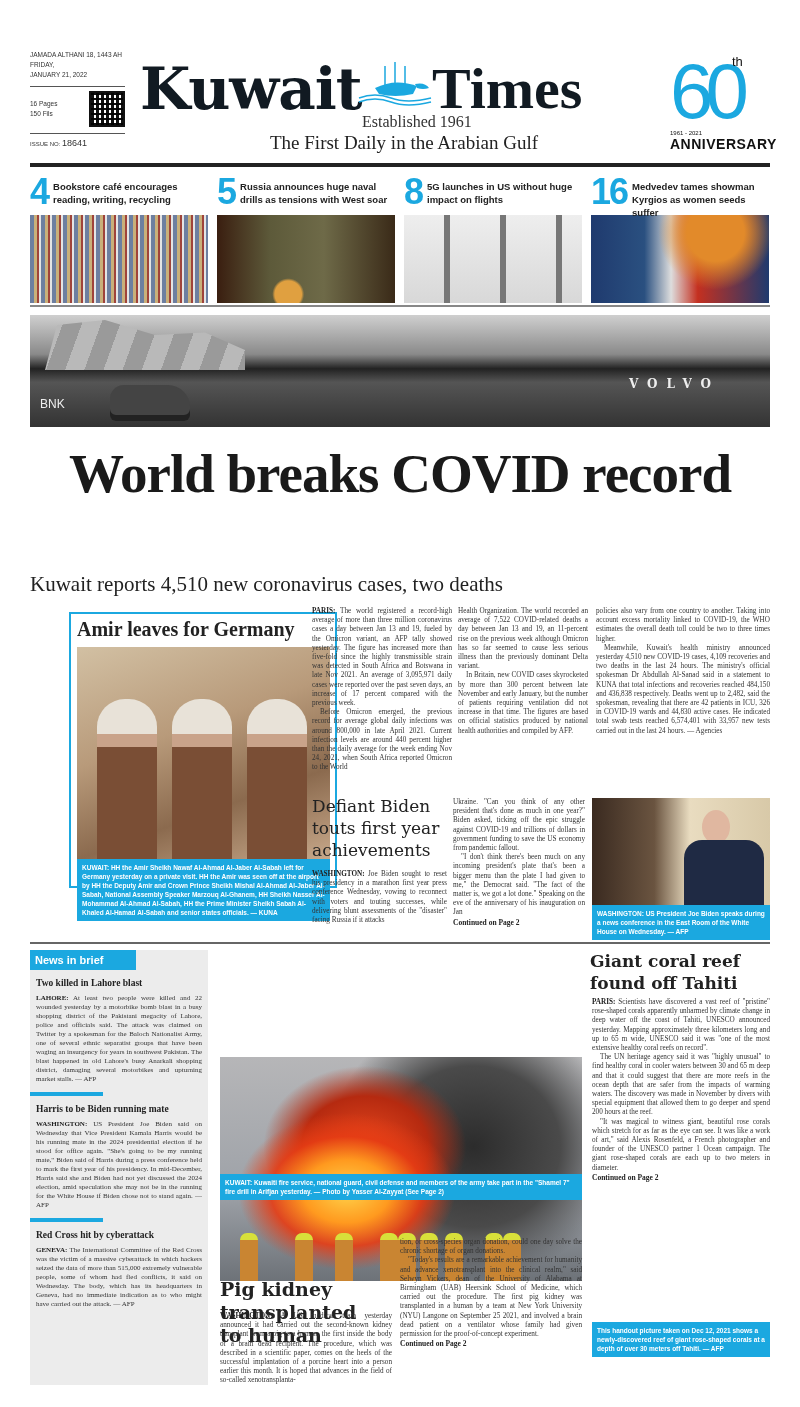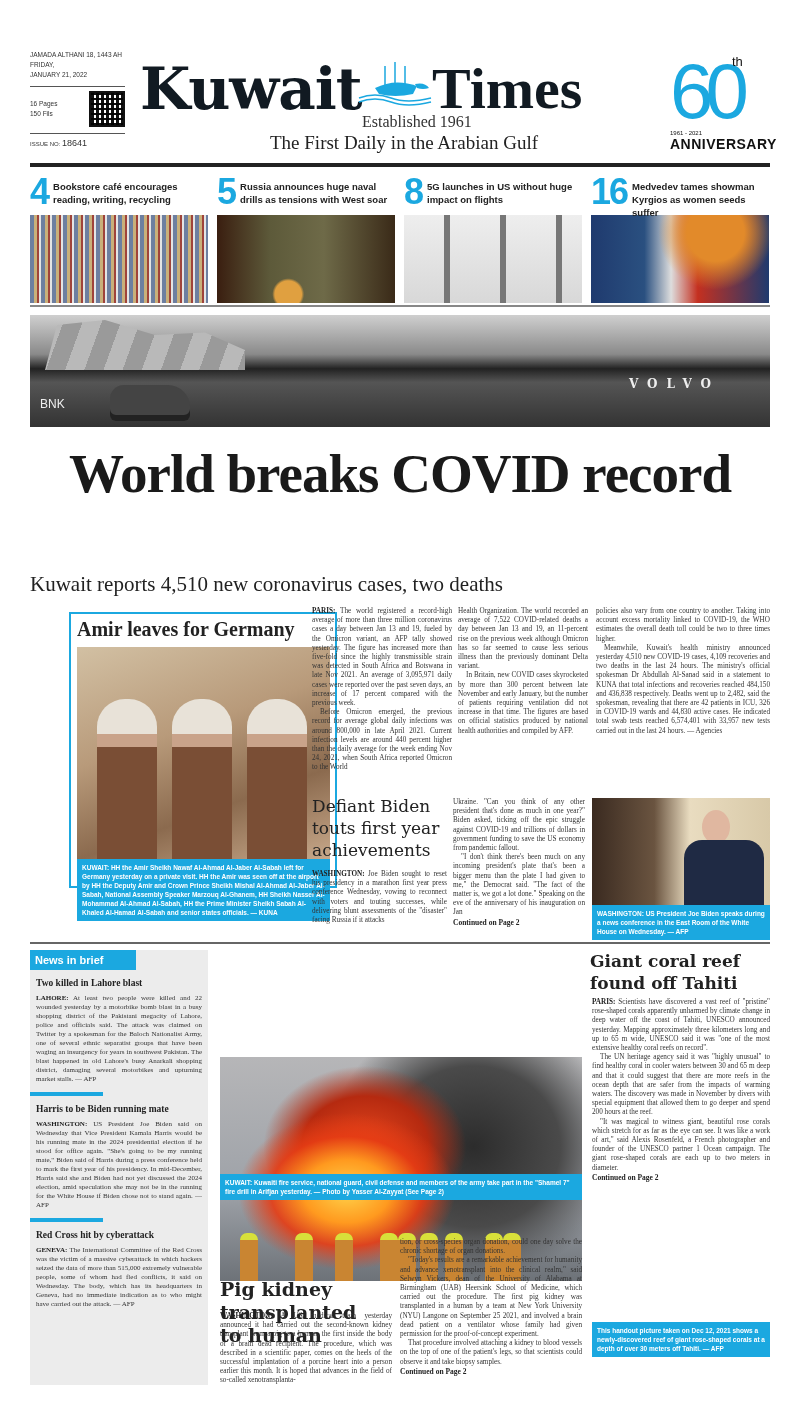--- a/index.html
+++ b/index.html
@@ -233,21 +233,20 @@
 </div>
 <div class="abs caption fire-cap">KUWAIT: Kuwaiti fire service, national guard, civil defense and members of the army take part in the "Shamel 7" fire drill in Arifjan yesterday. — Photo by Yasser Al-Zayyat (See Page 2)</div>
 
 <div class="abs pig-h">Pig kidney transplanted to human</div>
 <div class="col body-text" style="left:220px; top:1312px; width:172px;">
   <p><b>WASHINGTON:</b> <span>A US medical team yesterday announced it had carried out the second-known kidney transplant from a pig to a human, the first inside the body of a brain dead recipient. The procedure, which was described in a scientific paper, comes on the heels of the successful implantation of a porcine heart into a person earlier this month. It is hoped that advances in the field of so-called xenotransplanta-</span></p>
 </div>
 <div class="col body-text" style="left:400px; top:1238px; width:182px;">
   <p style="text-indent:0">tion, or cross-species organ donation, could one day solve the chronic shortage of organ donations.</p>
   <p>"Today's results are a remarkable achievement for humanity and advance xenotransplant into the clinical realm," said Selwyn Vickers, dean of the University of Alabama at Birmingham (UAB) Heersink School of Medicine, which carried out the procedure. The first pig kidney was transplanted in a human by a team at New York University (NYU) Langone on September 25 2021, and involved a brain dead patient on a ventilator whose family had given permission for the proof-of-concept experiment.</p>
-  <p>That procedure involved attaching a kidney to blood vessels on the top of one of the patient's legs, so that scientists could observe it and take biopsy samples.</p>
   <div class="contd">Continued on Page 2</div>
 </div>
 
 <div class="abs coral-h">Giant coral reef found off Tahiti</div>
 <div class="col body-text" style="left:592px; top:998px; width:178px;">
   <p><b>PARIS:</b> <span>Scientists have discovered a vast reef of "pristine" rose-shaped corals apparently unharmed by climate change in deep water off the coast of Tahiti, UNESCO announced yesterday. Mapping approximately three kilometers long and up to 65 m wide, UNESCO said it was "one of the most extensive healthy coral reefs on record".</span></p>
   <p>The UN heritage agency said it was "highly unusual" to find healthy coral in cooler waters between 30 and 65 m deep and that it could suggest that there are more reefs in the ocean depth that are safer from the impacts of warming waters. The discovery was made in November by divers with special equipment that allowed them to go deeper and spend 200 hours at the reef.</p>
   <p>"It was magical to witness giant, beautiful rose corals which stretch for as far as the eye can see. It was like a work of art," said Alexis Rosenfeld, a French photographer and founder of the UNESCO partner 1 Ocean campaign. The giant rose-shaped corals are each up to two meters in diameter.</p>
   <div class="contd">Continued on Page 2</div>
 </div>

